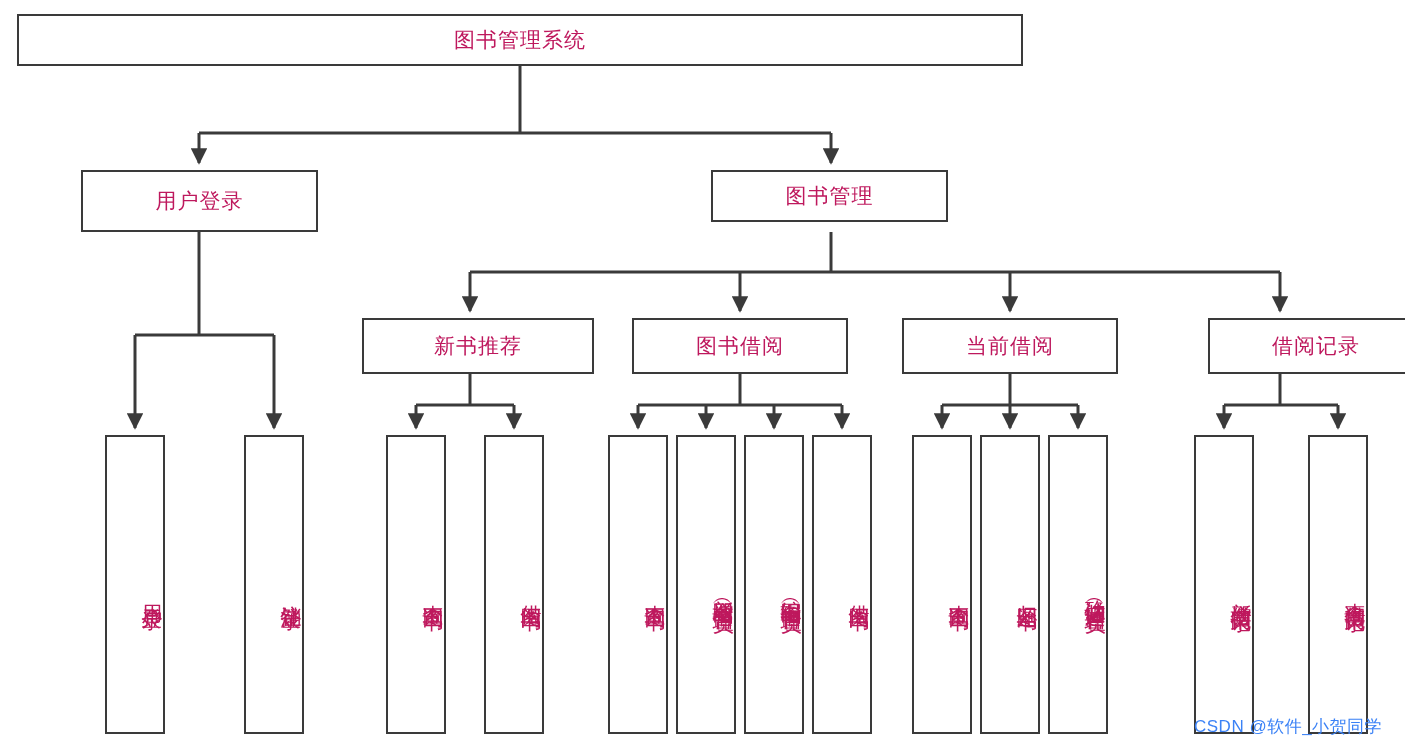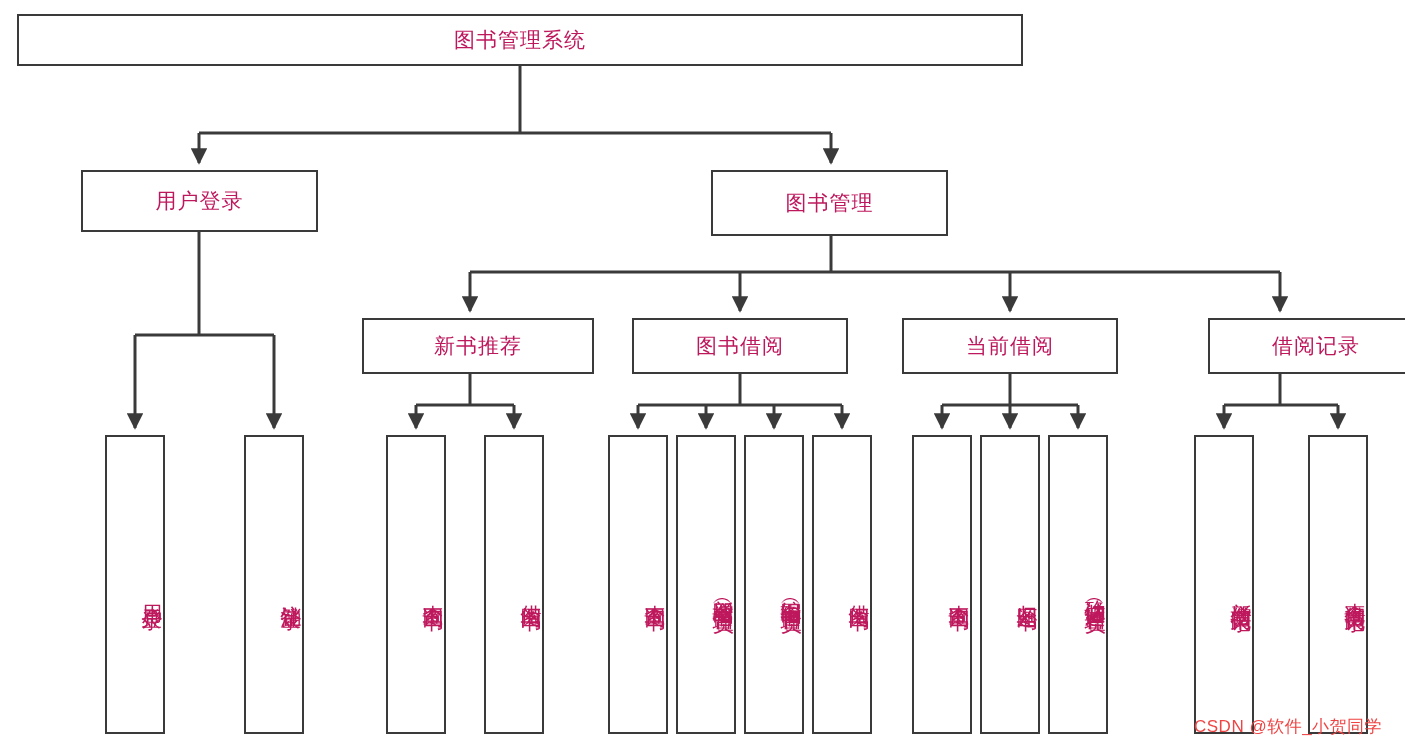--- a/index.html
+++ b/index.html
@@ -56,21 +56,21 @@
     justify-content: center;
   }
   .node-v .vlabel {
     writing-mode: vertical-rl;
     text-orientation: upright;
     display: block;
   }
   .watermark {
     position: absolute;
     font-size: 17px;
-    color: #ef4444;
+    color: #3b82f6;
     white-space: nowrap;
     z-index: 5;
     letter-spacing: 0.5px;
   }
 </style>
 </head>
 <body>
 
 <div id="canvas">
 
@@ -124,21 +124,21 @@
     </g>
   </svg>
 
   <div class="node node-root" style="left:17px; top:14px; width:1006px; height:52px;">
     <span>图书管理系统</span>
   </div>
 
   <div class="node node-h" style="left:81px; top:170px; width:237px; height:62px;">
     <span>用户登录</span>
   </div>
-  <div class="node node-h" style="left:711px; top:170px; width:237px; height:66px;">
+  <div class="node node-h" style="left:711px; top:170px; width:237px; height:52px;">
     <span>图书管理</span>
   </div>
 
   <div class="node node-h" style="left:362px; top:318px; width:232px; height:56px;">
     <span>新书推荐</span>
   </div>
   <div class="node node-h" style="left:632px; top:318px; width:216px; height:56px;">
     <span>图书借阅</span>
   </div>
   <div class="node node-h" style="left:902px; top:318px; width:216px; height:56px;">

